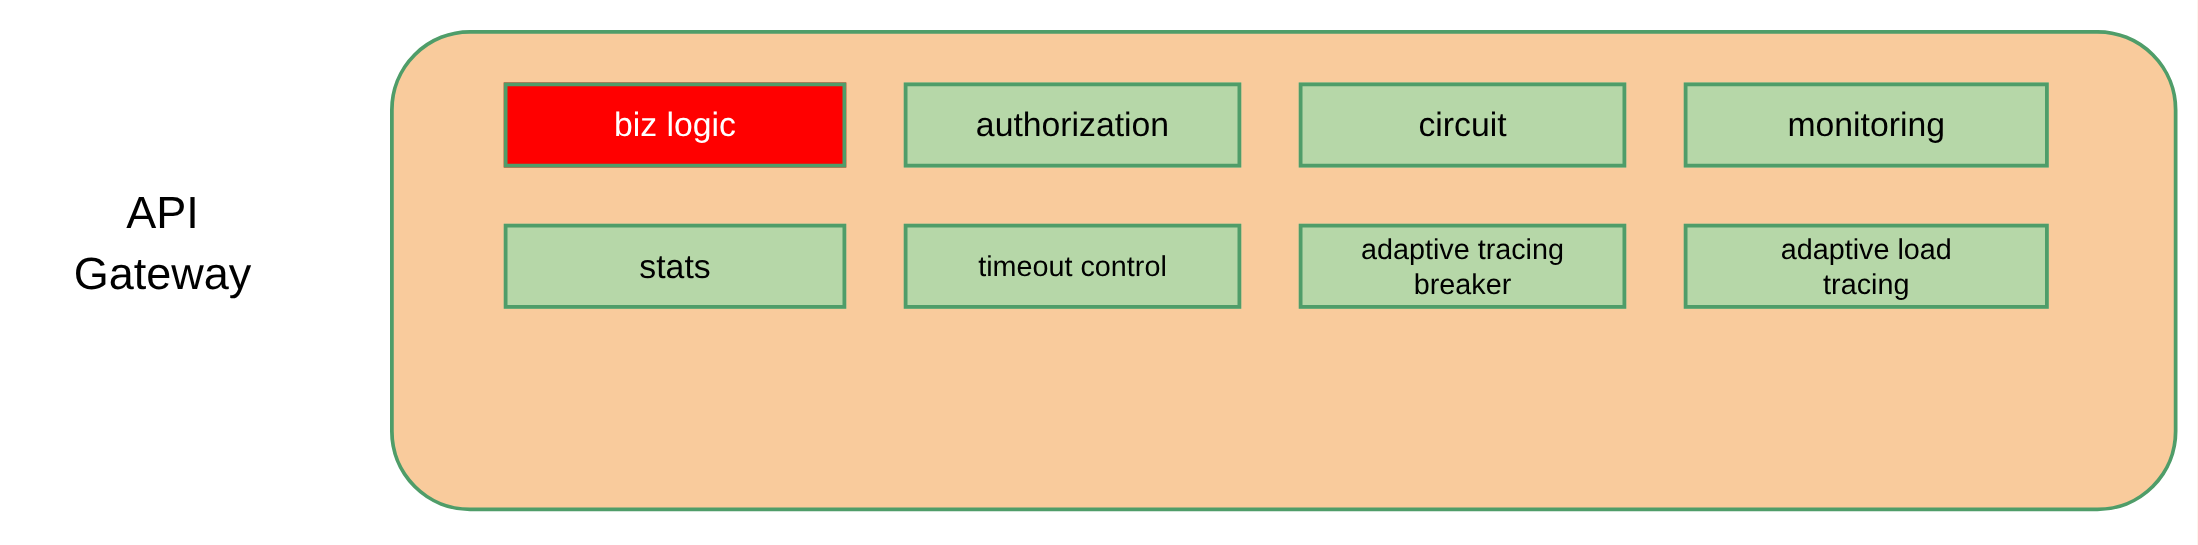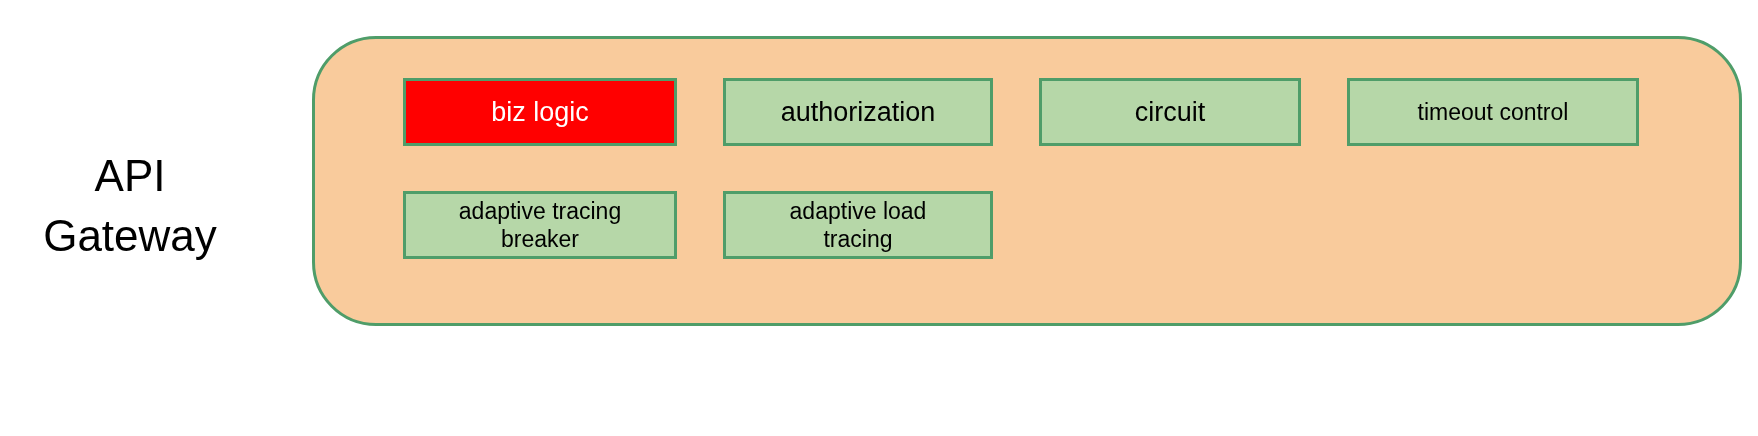--- a/index.html
+++ b/index.html
@@ -22,31 +22,31 @@
     height: 436px;
     background: #ffffff;
     overflow: hidden;
   }
   .gateway-label {
     position: absolute;
     left: 18px;
     top: 146px;
     width: 224px;
     text-align: center;
-    font-size: 44px;
+    font-size: 36px;
     line-height: 1.36;
     white-space: pre-line;
     color: var(--text);
   }
   .container {
     position: absolute;
     left: 312px;
-    top: 36px;
+    top: 24px;
     width: 1430px;
-    height: 290px;
+    height: 385px;
     background: var(--container-fill);
     border: 3px solid var(--stroke);
     border-radius: 64px;
   }
   .grid {
     position: absolute;
     left: 88px;
     top: 39px;
     display: grid;
     grid-template-columns: 274px 270px 262px 292px;
@@ -84,21 +84,23 @@
     <div class="grid">
 
       <div class="cell cell--red">biz logic</div>
 
       <div class="cell">authorization</div>
 
 
       <div class="cell">circuit</div>
 
 
+      <div class="cell">monitoring</div>
 
+      <div class="cell">stats</div>
 
 
 
       <div class="cell cell--sm">timeout control</div>
 
       <div class="cell cell--sm">adaptive tracing
 breaker</div>
 
       <div class="cell cell--sm">adaptive load
 tracing</div>

